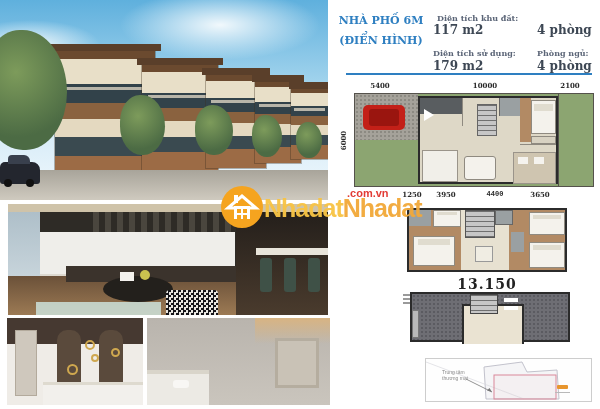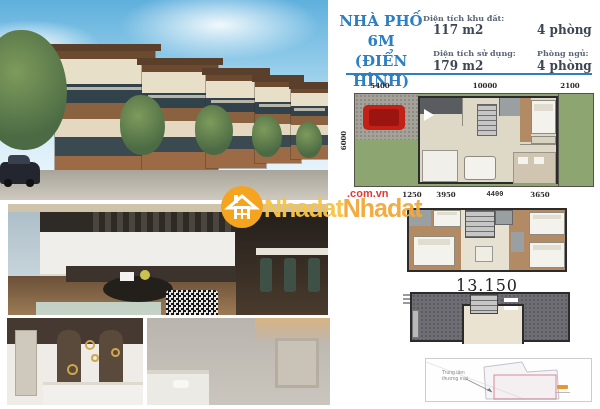--- a/index.html
+++ b/index.html
@@ -39,26 +39,26 @@
   #car-photo::after{content:"";position:absolute;left:4px;bottom:-3px;width:8px;height:8px;background:#111;border-radius:50%;box-shadow:22px 0 0 #111;}
 
   #photo-living{left:8px;top:204px;width:320px;height:111px;background:#2e2b26;}
   #photo-vanity{left:7px;top:318px;width:136px;height:87px;background:#efece7;}
   #photo-bath{left:147px;top:318px;width:183px;height:87px;background:linear-gradient(180deg,#b9b4ad,#cac5bd);}
   .houndstooth{background:repeating-conic-gradient(#15151a 0 25%,#e9e7e2 0 50%);background-size:5px 5px;border-radius:4px 4px 0 0;}
   .gold-ring{position:absolute;border:2px solid #cfa84f;border-radius:50%;}
 
   
   .title{font-family:"DejaVu Serif",serif;font-weight:bold;color:var(--accent);
-    font-size:15px;line-height:20px;text-align:center;letter-spacing:0;}
+    font-size:11px;line-height:20px;text-align:center;letter-spacing:0;}
   .info-label{font-family:"DejaVu Serif",serif;font-weight:bold;font-size:8px;color:#5b6577;}
   .info-value{font-family:"DejaVu Serif",serif;font-weight:bold;font-size:12px;color:#3d4754;}
   .rule{background:var(--accent);height:2px;}
   .dim{font-family:"DejaVu Serif",serif;font-weight:bold;font-size:7px;color:#2a2a2a;white-space:nowrap;}
-  .plan-label{font-family:"DejaVu Serif",serif;font-weight:normal;font-size:16px;color:#222;letter-spacing:1px;}
+  .plan-label{font-family:"DejaVu Serif",serif;font-weight:bold;font-size:14px;color:#222;letter-spacing:1px;}
 
   
   .plan{outline:1px solid #55524c;}
   .walls{border:2px solid var(--wall);}
   .stairs{background:var(--stair) repeating-linear-gradient(180deg,rgba(40,40,40,.55) 0 1px,transparent 1px 5px);}
   .bed{background:#f4f2ec;border:1px solid #8f8a80;}
   .bed::before{content:"";position:absolute;left:10%;top:8%;width:80%;height:22%;background:#e0dccf;}
   .bath{background:var(--bathgray);}
   .speckle{background-color:#a5a29a;background-image:radial-gradient(#8c8a82 1px,transparent 1px);background-size:4px 4px;}
   .deck{background-color:#6e6e74;background-image:radial-gradient(#5b5b61 1px,transparent 1px);background-size:4px 4px;}
@@ -152,21 +152,21 @@
     </svg>
   </div>
   <div id="wm-text" class="abs" style="left:264px;top:196px;z-index:9;"><span class="p1">Nhadat</span><span class="p2">Nhadat</span></div>
   <div id="wm-suffix" class="abs" style="left:347px;top:187px;z-index:9;">.com.vn</div>
 
   <div class="abs title" style="left:328px;top:11px;width:106px;">
     <div>NHÀ PHỐ 6M</div>
     <div>(ĐIỂN HÌNH)</div>
   </div>
 
-  <div class="abs info-label" style="left:423px;top:13px;">Diện tích khu đất:</div>
+  <div class="abs info-label" style="left:437px;top:13px;">Diện tích khu đất:</div>
   <div class="abs info-value" style="left:433px;top:23px;">117 m2</div>
   <div class="abs info-value" style="left:537px;top:23px;">4 phòng</div>
   <div class="abs info-label" style="left:433px;top:48px;">Diện tích sử dụng:</div>
   <div class="abs info-value" style="left:433px;top:59px;">179 m2</div>
   <div class="abs info-label" style="left:537px;top:48px;">Phòng ngủ:</div>
   <div class="abs info-value" style="left:537px;top:59px;">4 phòng</div>
 
   <div class="abs rule" style="left:346px;top:73px;width:246px;"></div>
 
   <div class="abs dim" style="left:380px;top:81px;transform:translateX(-50%);text-align:right;">5400</div>

